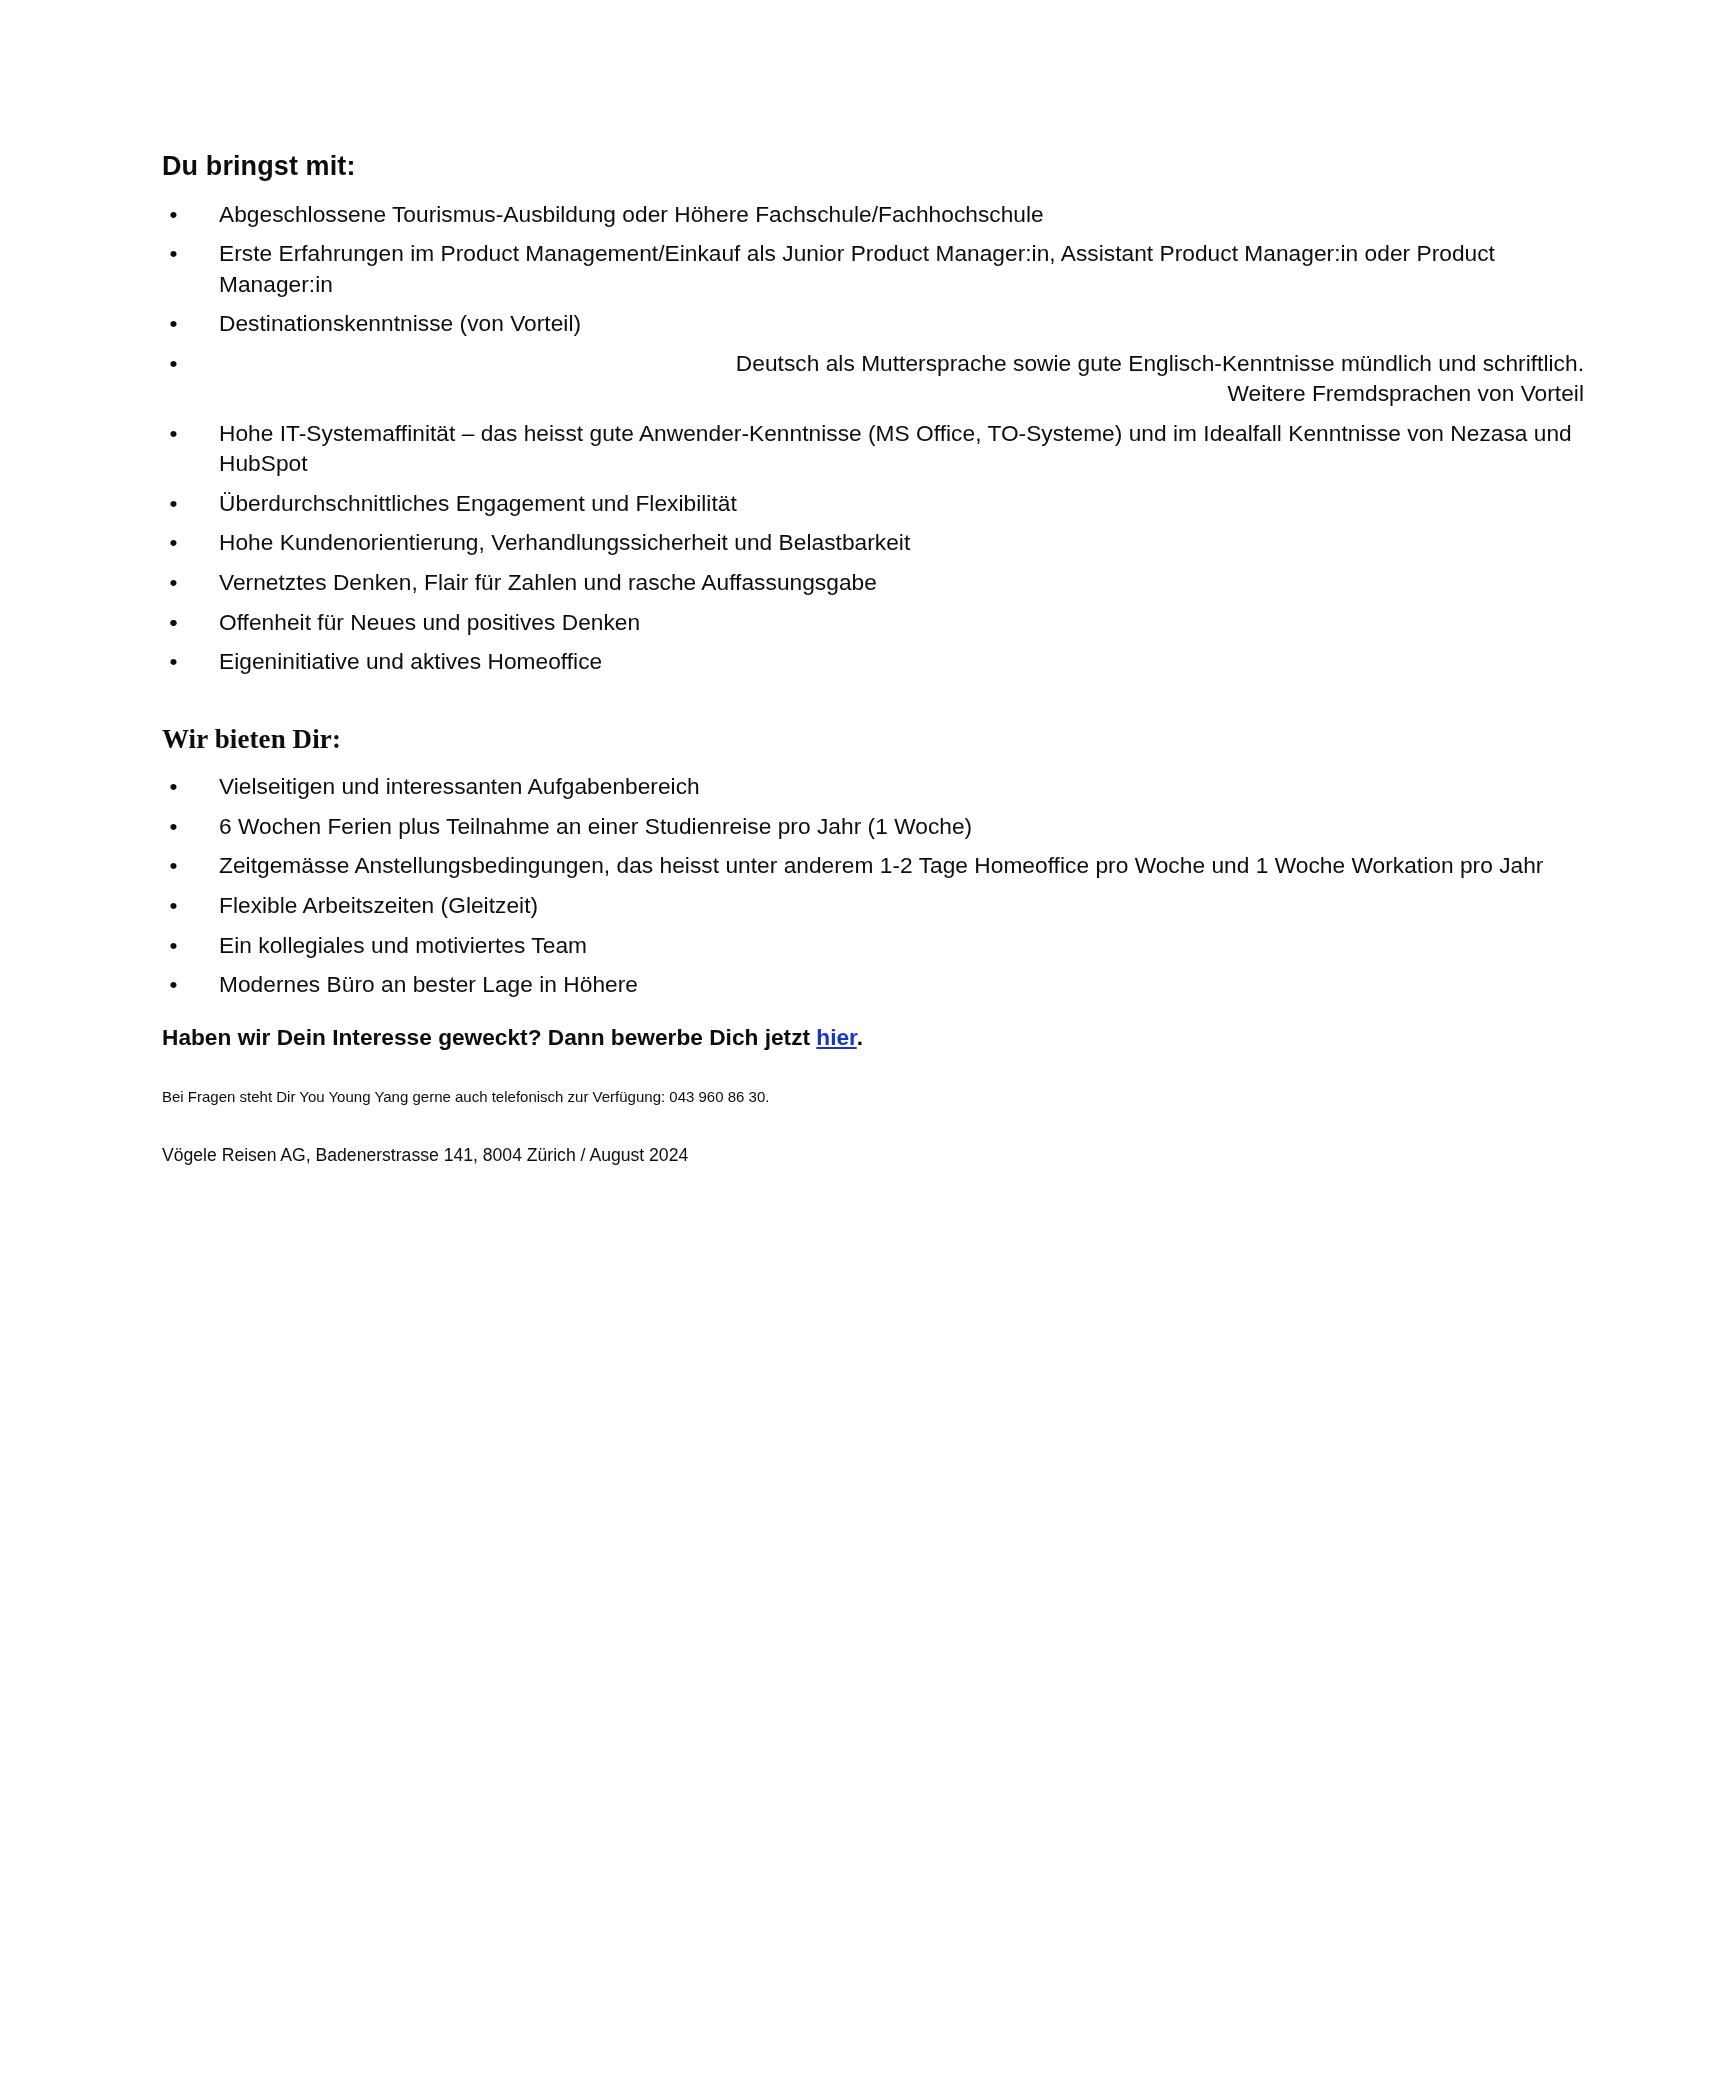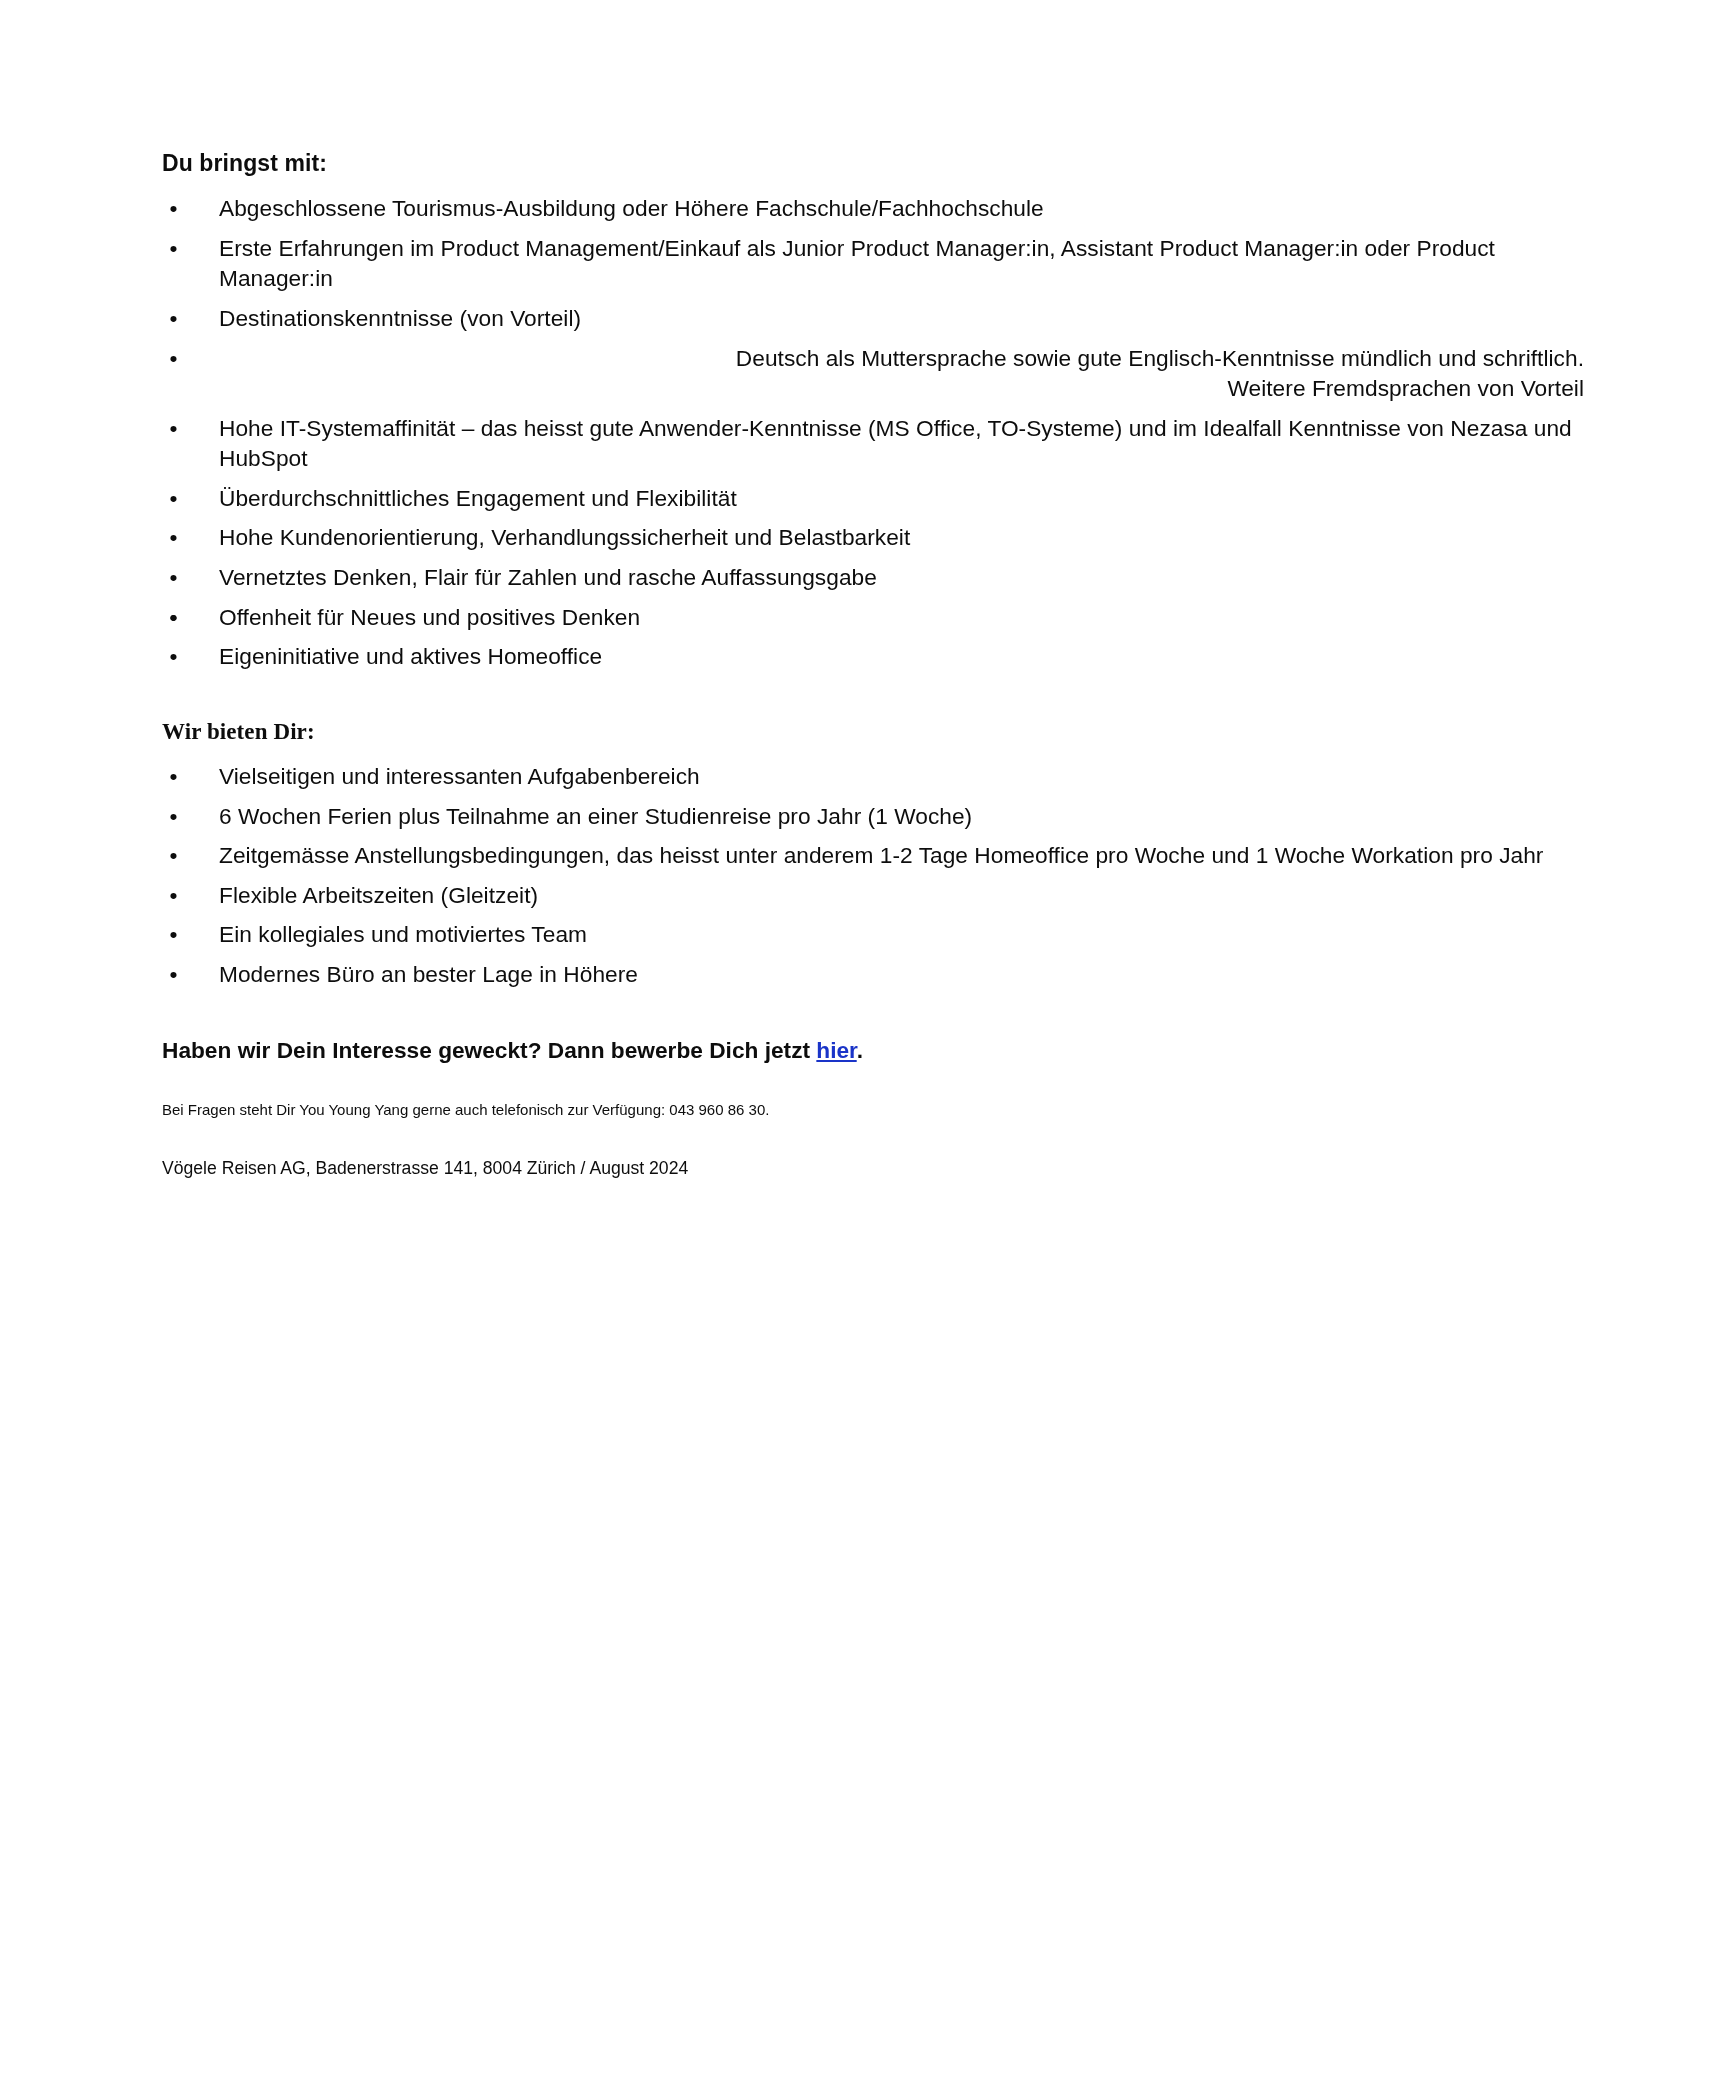--- a/index.html
+++ b/index.html
@@ -18,21 +18,21 @@
     width: 1734px;
     height: 2452px;
     background: #ffffff;
     box-sizing: border-box;
     padding: 149px 164px 0 162px;
   }
   .doc {
     width: 1422px;
   }
   h2.section-heading {
-    font-size: 23px;
+    font-size: 27px;
     font-weight: bold;
     line-height: 1.28;
     margin: 0 0 15px 0;
     letter-spacing: 0.1px;
   }
   h2.section-heading.second {
     margin-top: 45px;
     font-family: Liberation Serif, serif;
   }
   ul.bullets {
@@ -49,21 +49,21 @@
     letter-spacing: 0.04px;
   }
   ul.bullets li .dot {
     position: absolute;
     left: 7.6px;
     top: 0;
     font-size: 22.7px;
     line-height: 1.34;
   }
   .closing {
-    margin-top: 45px;
+    margin-top: 22px;
     font-size: 22.7px;
     line-height: 1.34;
     font-weight: bold;
   }
   .closing a.link {
     color: #1a34c8;
     text-decoration: underline;
     font-weight: bold;
   }
   .contact {

